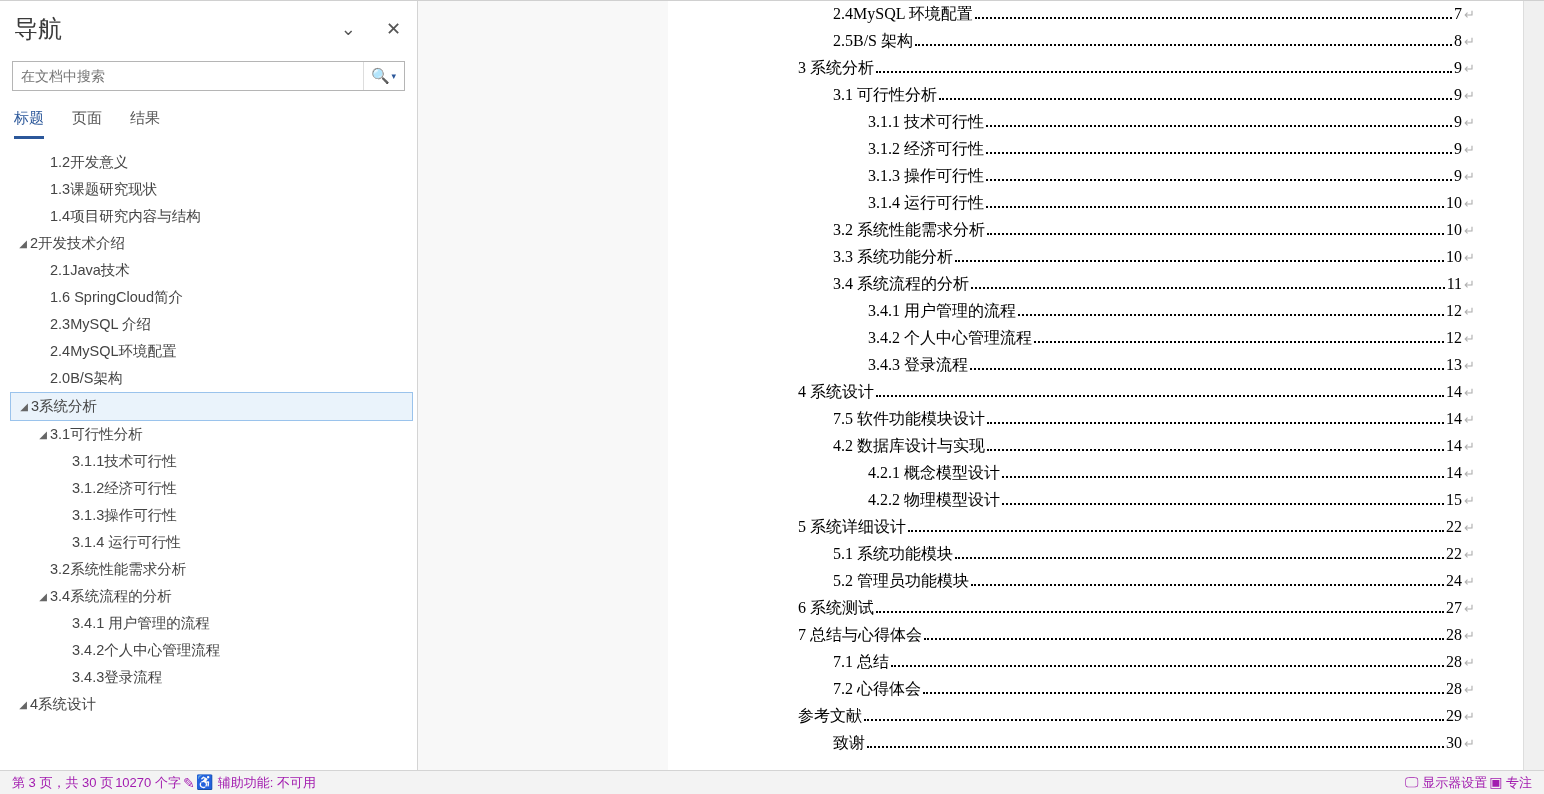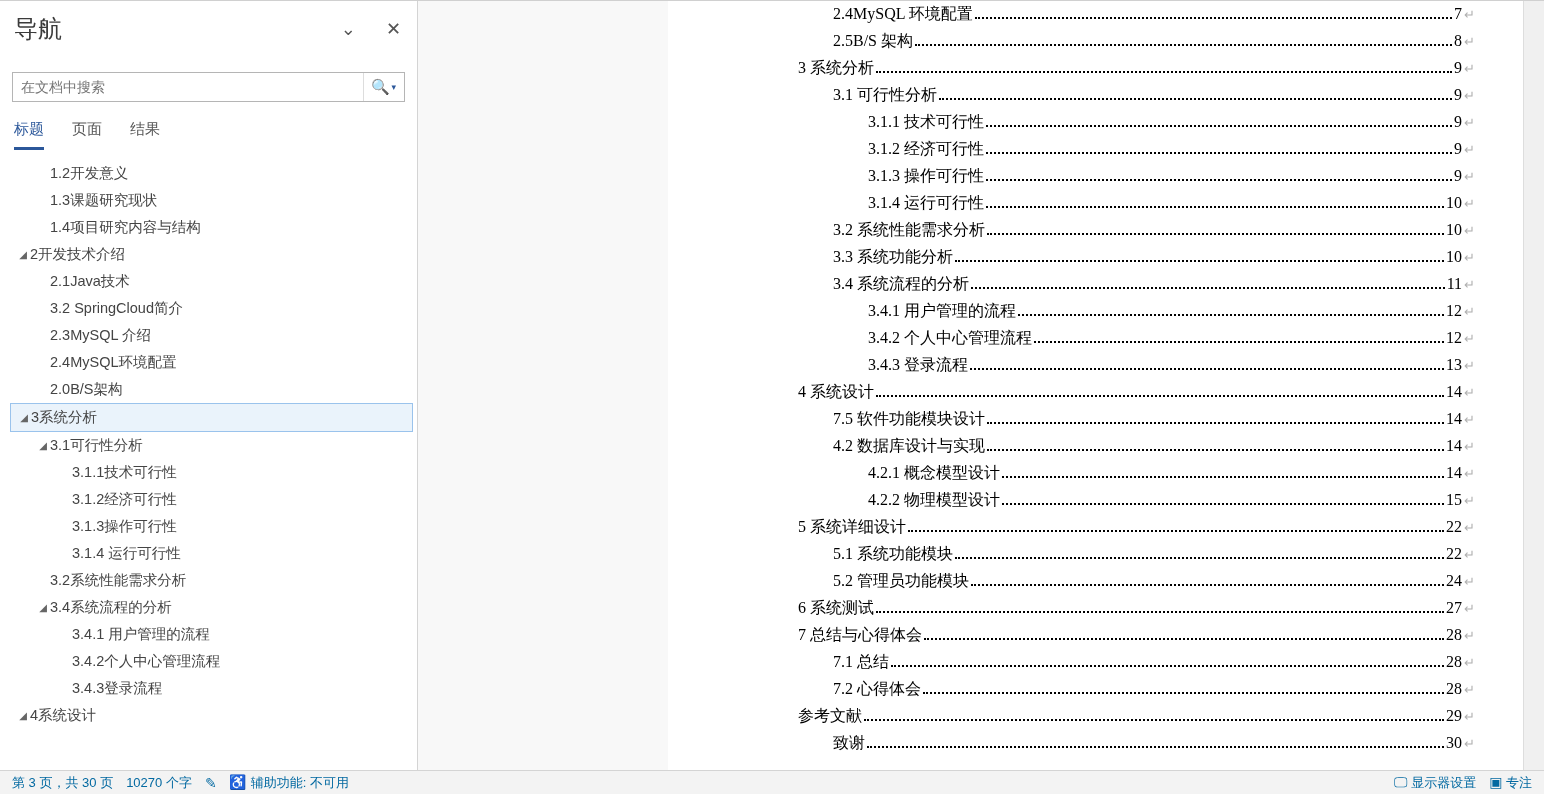--- a/index.html
+++ b/index.html
@@ -42,21 +42,20 @@
     color: #555;
   }
   .nav-header-icons span { cursor: pointer; font-size: 18px; }
   .search-wrap { padding: 8px 12px 4px 12px; }
   .search-box {
     display: flex;
     align-items: center;
     border: 1px solid #b5b5b5;
     height: 30px;
     background: #fff;
-    margin-top: 11px;
   }
   .search-box input {
     flex: 1;
     border: none;
     outline: none;
     padding: 4px 8px;
     font-size: 14px;
     color: #555;
     background: transparent;
   }
@@ -164,23 +163,23 @@
   .ind2 { padding-left: 200px; }
 
   
   .status-bar {
     height: 24px;
     background: #f3f3f3;
     border-top: 1px solid #d4d4d4;
     display: flex;
     align-items: center;
     font-size: 13px;
-    color: #0369a1;
+    color: #a21caf;
     padding: 0 12px;
-    gap: 13px;
+    gap: 2px;
   }
   .status-bar .spacer { flex: 1; }
   .status-icon { font-size: 14px; }
 </style>
 </head>
 <body>
 
 <div class="main-area">
 
   <div class="nav-panel">
@@ -213,21 +212,21 @@
           <span>1.4项目研究内容与结构</span>
         </div>
         <div class="tree-item lv1">
           <span class="tree-caret" style="transform: rotate(0deg); font-size: 10px;">◢</span>
           <span>2开发技术介绍</span>
         </div>
         <div class="tree-item lv2">
           <span>2.1Java技术</span>
         </div>
         <div class="tree-item lv2">
-          <span>3.2 SpringCloud简介</span>
+          <span>1.6 SpringCloud简介</span>
         </div>
         <div class="tree-item lv2">
           <span>2.3MySQL 介绍</span>
         </div>
         <div class="tree-item lv2">
           <span>2.4MySQL环境配置</span>
         </div>
         <div class="tree-item lv2">
           <span>2.0B/S架构</span>
         </div>

